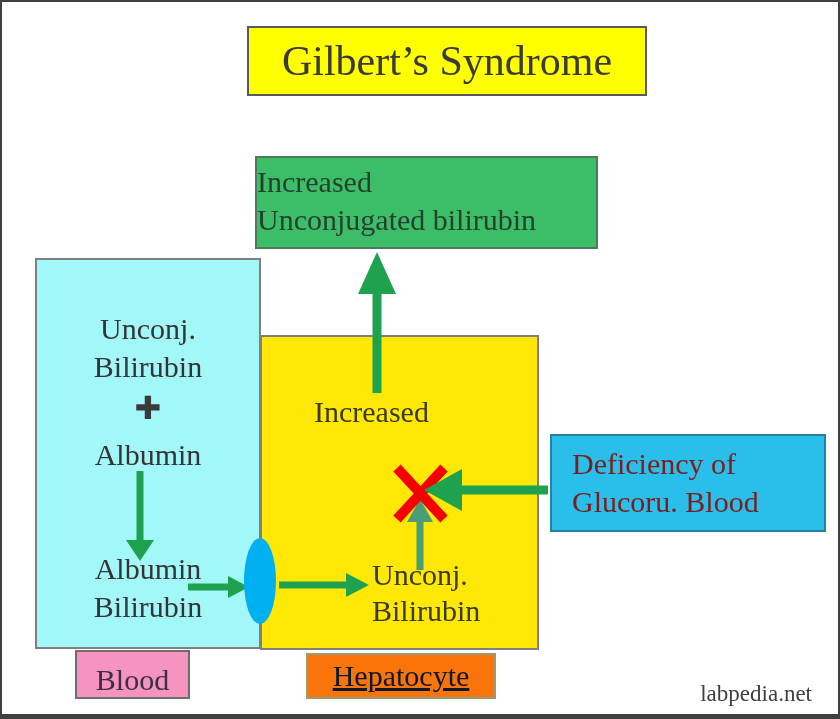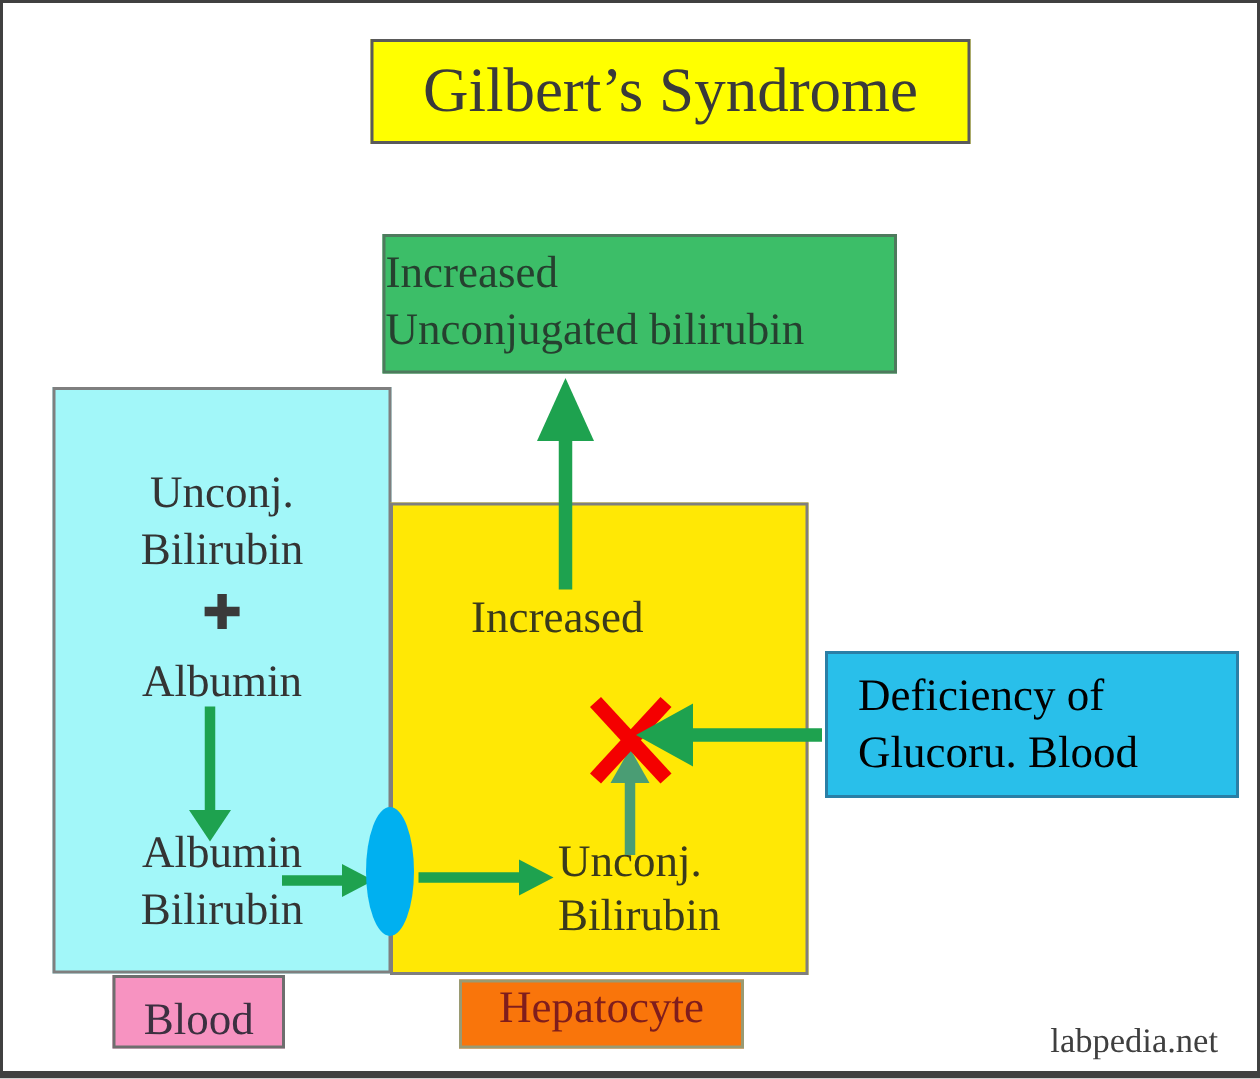--- a/index.html
+++ b/index.html
@@ -35,34 +35,34 @@
     color: #343434;
   }
   .hepatocyte-box {
     left: 258px; top: 333px; width: 279px; height: 315px;
     background: #ffe805; border-color: #7f7f7f;
     color: #3a3a1c;
   }
   .deficiency-box {
     left: 548px; top: 432px; width: 276px; height: 98px;
     background: #29bfea; border-color: #2a7fa6;
-    font-size: 30px; line-height: 38px; color: #000000;
+    font-size: 30px; line-height: 38px; color: #7f1d1d;
     padding: 9px 0 0 20px;
   }
   .blood-label {
     left: 73px; top: 648px; width: 115px; height: 49px;
     background: #f793c1; border-color: #6e6e6e;
     display: flex; align-items: flex-end; justify-content: center;
     font-size: 30px; color: #3c3040;
   }
   .hepatocyte-label {
     left: 304px; top: 651px; width: 190px; height: 46px;
     background: #f9750b; border-color: #9a9a72;
-    display: flex; align-items: flex-start; justify-content: center;
-    font-size: 30px; color: #7f1d1d;
+    display: flex; align-items: center; justify-content: center;
+    font-size: 30px; color: #0f172a; text-decoration: underline;
   }
   .watermark {
     left: 688px; top: 679px; width: 122px;
     font-size: 23px; color: #3f3f3f; text-align: right;
   }
   .center-lines { left: 0; width: 100%; text-align: center; font-size: 30px; line-height: 38px; }
   .plus-wrap { left: 0; width: 100%; text-align: center; top: 132px; }
   .plus-glyph {
     font-family: "DejaVu Sans", sans-serif;
     font-size: 32px; line-height: 32px; color: #3a3a3a; font-weight: bold;

